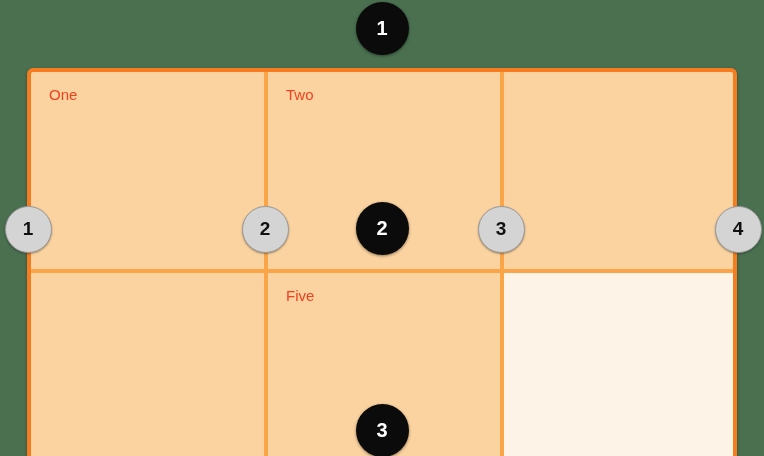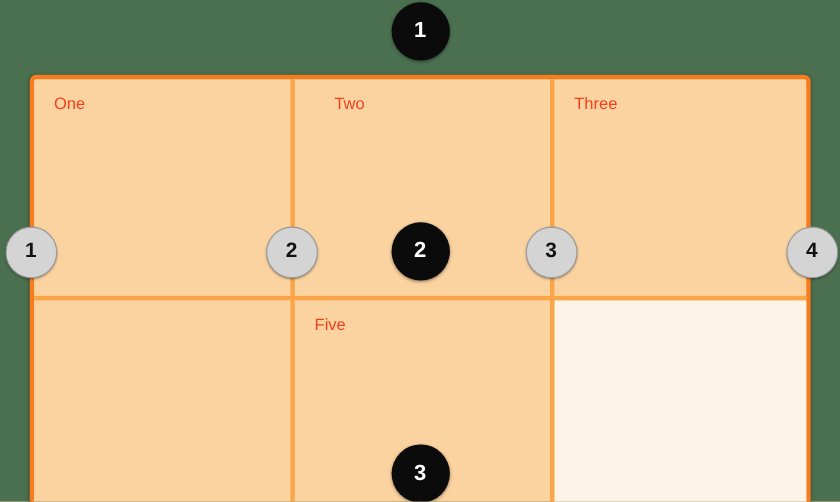--- a/index.html
+++ b/index.html
@@ -96,27 +96,24 @@
 <body>
 
 <div id="stage">
 
   <div id="grid-panel">
 
     <div class="cell" style="left:0px;top:0px;width:233px;height:197px;">
       <span class="cell-label">One</span>
     </div>
 
-    <div class="cell" style="left:255px;top:0px;width:252px;height:197px;">
+    <div class="cell" style="left:237px;top:0px;width:252px;height:197px;">
       <span class="cell-label">Two</span>
     </div>
 
-    <div class="cell" style="left:473px;top:0px;width:229px;height:197px;">
-      <span class="cell-label">Three</span>
-    </div>
 
 
     <div class="cell" style="left:237px;top:201px;width:232px;height:193px;">
       <span class="cell-label">Five</span>
     </div>
 
     <div class="cell cell-empty" style="left:473px;top:201px;width:229px;height:193px;">
       <span class="cell-label"></span>
     </div>
 

